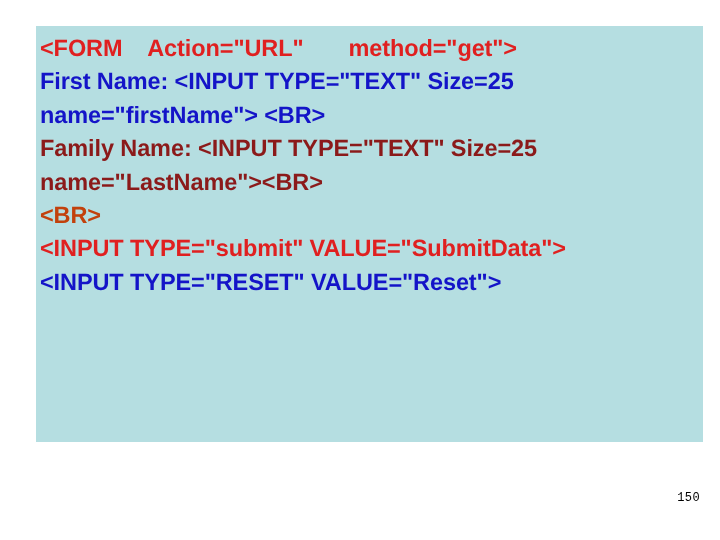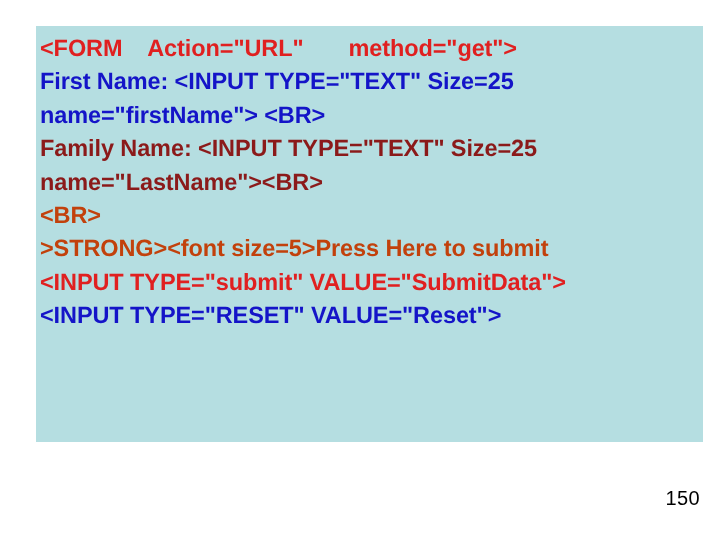--- a/index.html
+++ b/index.html
@@ -49,40 +49,39 @@
 
   .c-red    { color: #e02020; }
   .c-blue   { color: #1414c8; }
   .c-darkred{ color: #8b1a1a; }
   .c-black  { color: #c2410c; }
 
   #page-number {
     position: absolute;
     right: 20px;
     top: 490px;
-    font-family: Liberation Sans, sans-serif;
+    font-family: Liberation Mono, monospace;
     font-weight: normal;
-    font-size: 20px;
+    font-size: 12px;
     line-height: 16px;
     color: #000000;
     letter-spacing: 0.4px;
   }
 </style>
 </head>
 <body>
 
 <div id="slide">
 
   <div id="code-box">
     <div class="code-line c-red">&lt;FORM    Action="URL"       method="get"&gt;</div>
     <div class="code-line c-blue">First Name: &lt;INPUT TYPE="TEXT" Size=25</div>
     <div class="code-line c-blue">name="firstName"&gt; &lt;BR&gt;</div>
     <div class="code-line c-darkred">Family Name: &lt;INPUT TYPE="TEXT" Size=25</div>
     <div class="code-line c-darkred">name="LastName"&gt;&lt;BR&gt;</div>
     <div class="code-line c-black">&lt;BR&gt;</div>
-    <div class="code-line c-black">&gt;STRONG&gt;&lt;font size=5&gt;Press Here to submit</div>
     <div class="code-line c-red">&lt;INPUT TYPE="submit" VALUE="SubmitData"&gt;</div>
     <div class="code-line c-blue">&lt;INPUT TYPE="RESET" VALUE="Reset"&gt;</div>
   </div>
 
   <div id="page-number">150</div>
 
 </div>
 
 </body></html>

